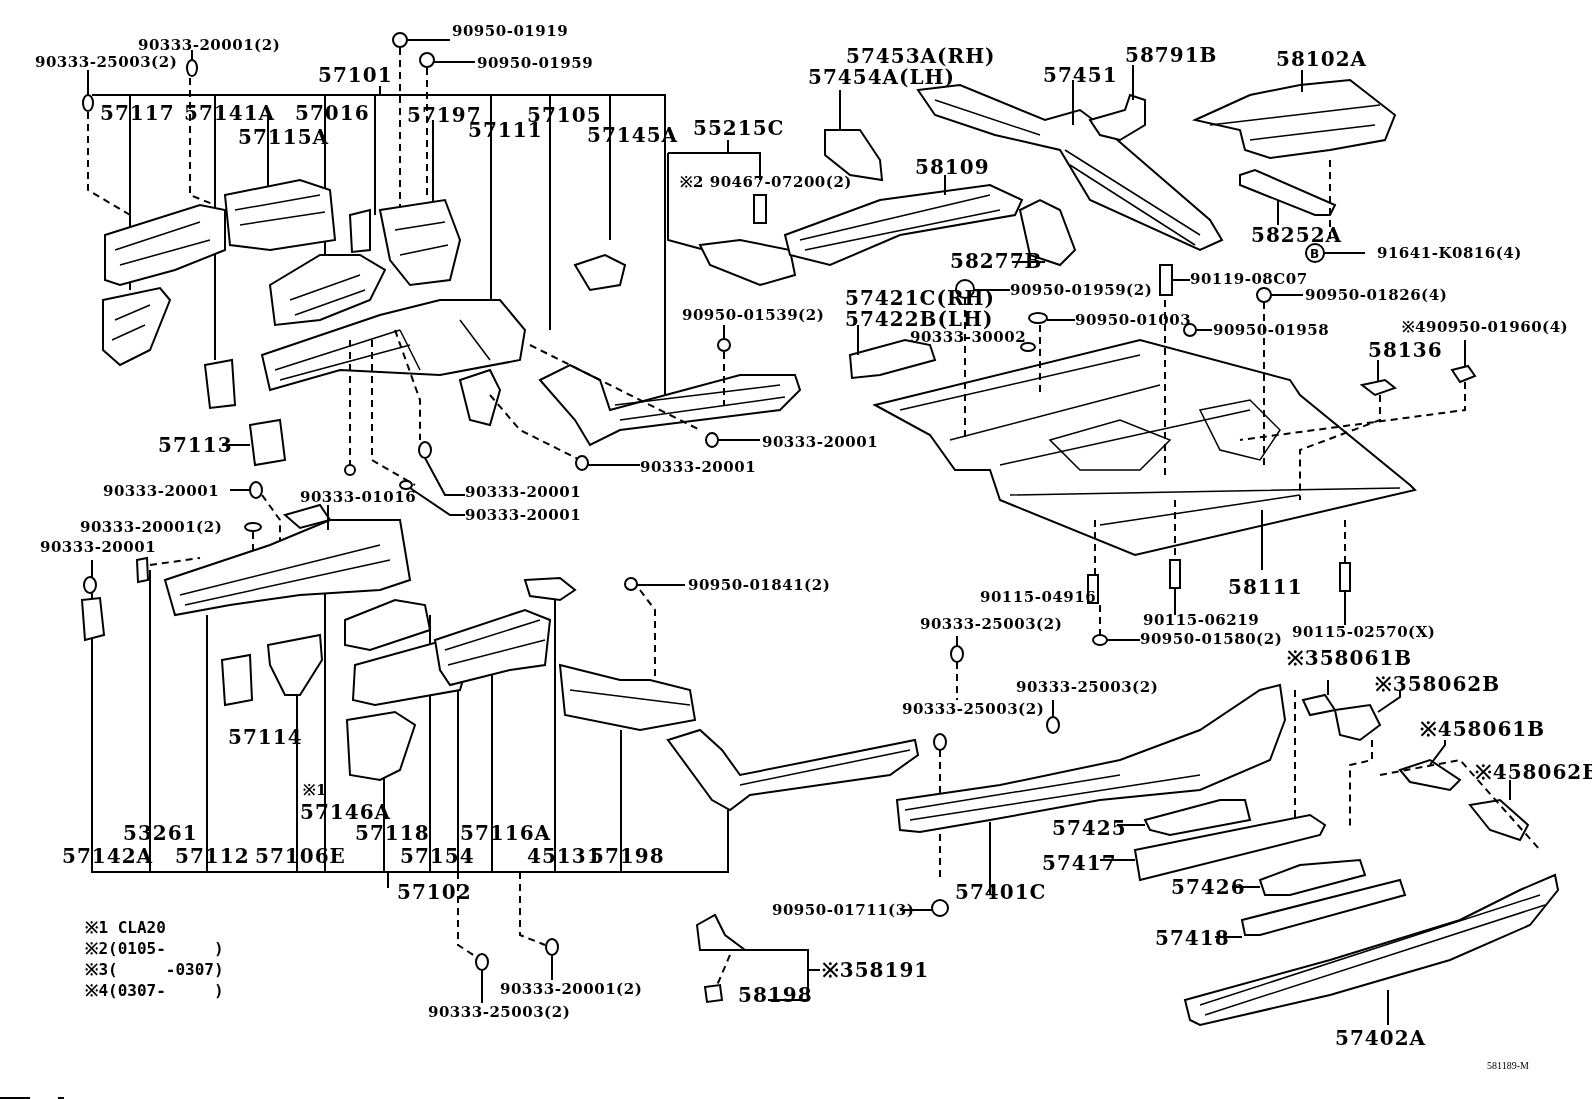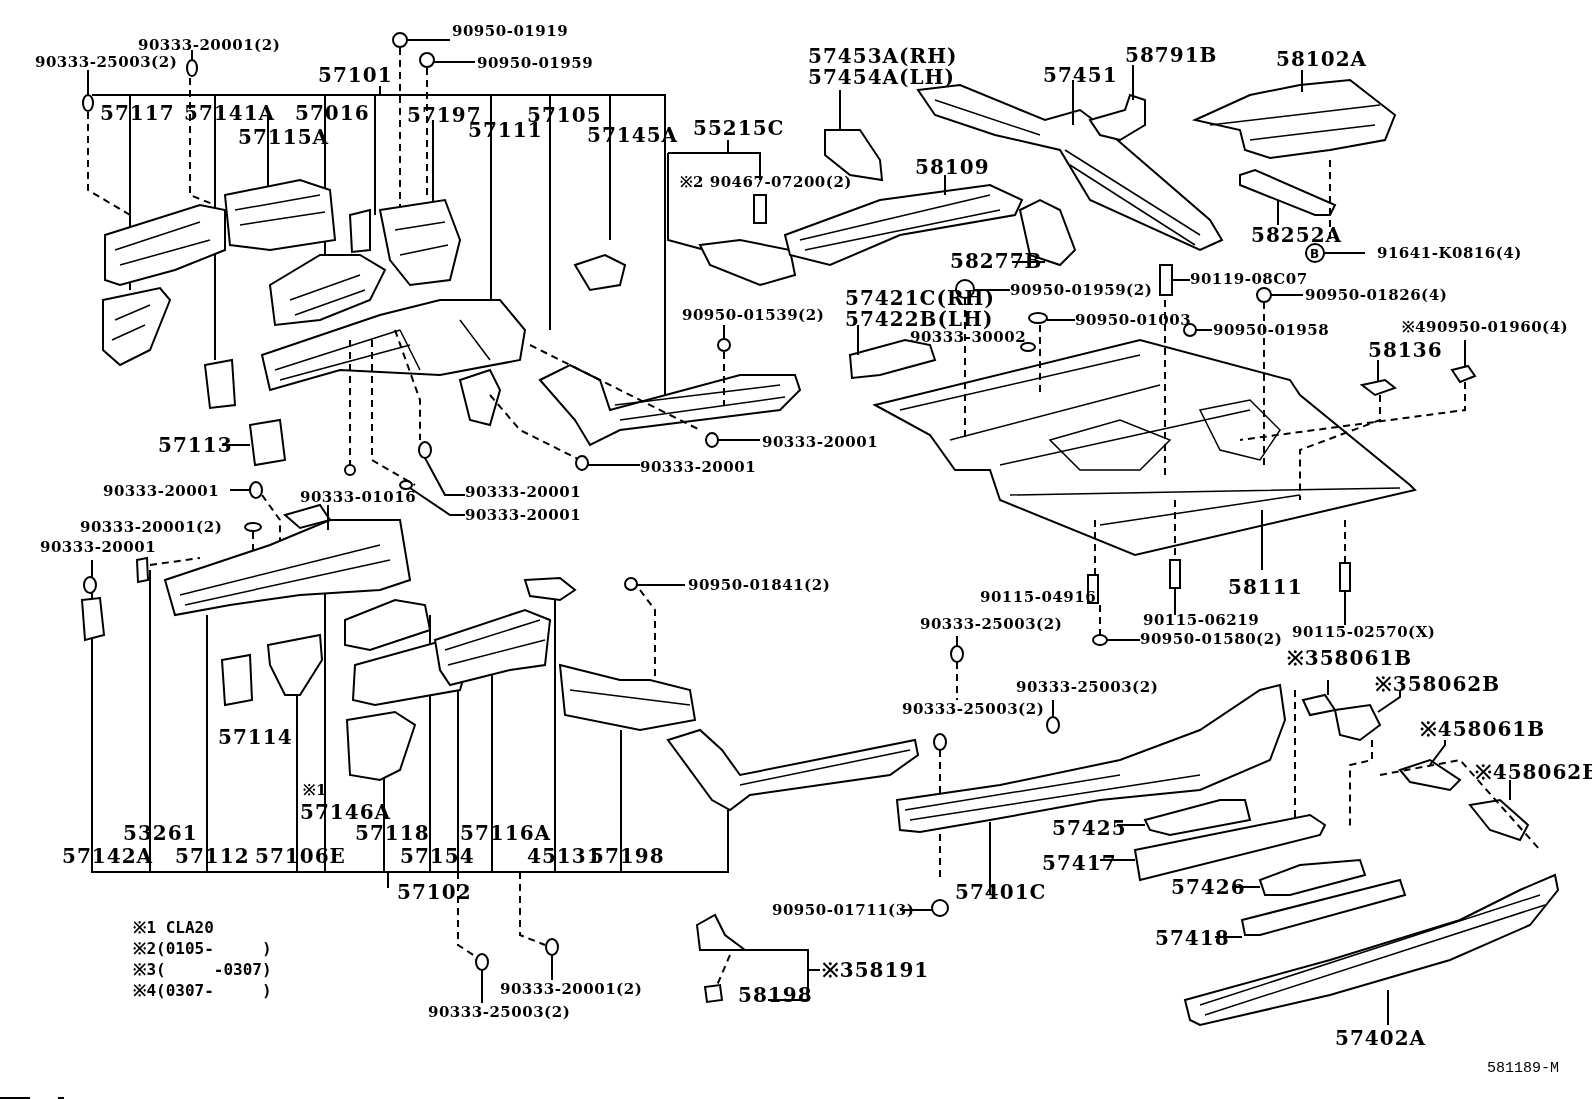--- a/index.html
+++ b/index.html
@@ -2,22 +2,22 @@
 <html><head>
 <meta charset="utf-8">
 <style>
   html, body { margin:0; padding:0; background:#ffffff; }
   body { width:1592px; height:1099px; position:relative; overflow:hidden;
          font-family:"DejaVu Serif", "Liberation Serif", serif; color:#000; }
   #diagram { position:absolute; left:0; top:0; width:1592px; height:1099px; }
   .lbl { position:absolute; white-space:nowrap; font-weight:bold; font-size:17px; letter-spacing:0.5px; line-height:1; }
   .lbl.big { font-size:20px; letter-spacing:1px; }
   .lbl.sm { font-size:15px; }
-  .note { position:absolute; font-family:"DejaVu Sans Mono", monospace; font-weight:bold; font-size:16px; white-space:pre; line-height:1;margin-left:48px; }
-  .ref { position:absolute; font-family:Liberation Mono, monospace; font-size:15px; white-space:nowrap; }
+  .note { position:absolute; font-family:"DejaVu Sans Mono", monospace; font-weight:bold; font-size:16px; white-space:pre; line-height:1; }
+  .ref { position:absolute; font-family:Liberation Serif, serif; font-size:10px; white-space:nowrap; }
   svg .part { fill:#fff; stroke:#000; stroke-width:2; }
   svg .ln { stroke:#000; stroke-width:2; fill:none; }
   svg .dl { stroke:#000; stroke-width:2; fill:none; stroke-dasharray:7 5; }
   svg .det { stroke:#000; stroke-width:1.5; fill:none; }
   svg .clip { fill:#fff; stroke:#000; stroke-width:2; }
 </style>
 </head>
 <body>
 
 <svg id="diagram" viewBox="0 0 1592 1099" xmlns="http://www.w3.org/2000/svg">
@@ -282,21 +282,21 @@
   <span class="lbl big" style="left:184px;top:103px">57141A</span>
   <span class="lbl big" style="left:295px;top:103px">57016</span>
   <span class="lbl big" style="left:238px;top:127px">57115A</span>
   <span class="lbl big" style="left:407px;top:105px">57197</span>
   <span class="lbl big" style="left:468px;top:120px">57111</span>
   <span class="lbl big" style="left:527px;top:105px">57105</span>
   <span class="lbl big" style="left:587px;top:125px">57145A</span>
   <span class="lbl big" style="left:693px;top:118px">55215C</span>
   <span class="lbl sm" style="left:680px;top:175px">※2 90467-07200(2)</span>
 
-  <span class="lbl big" style="left:808px;top:46px">57453A(RH)</span>
+  <span class="lbl big" style="left:846px;top:46px">57453A(RH)</span>
   <span class="lbl big" style="left:808px;top:67px">57454A(LH)</span>
   <span class="lbl big" style="left:1043px;top:65px">57451</span>
   <span class="lbl big" style="left:1125px;top:45px">58791B</span>
   <span class="lbl big" style="left:1276px;top:49px">58102A</span>
   <span class="lbl big" style="left:915px;top:157px">58109</span>
   <span class="lbl big" style="left:950px;top:251px">58277B</span>
   <span class="lbl big" style="left:1251px;top:225px">58252A</span>
   <span class="lbl sm" style="left:1377px;top:246px">91641-K0816(4)</span>
   <span class="lbl sm" style="left:1190px;top:272px">90119-08C07</span>
   <span class="lbl sm" style="left:1010px;top:283px">90950-01959(2)</span>
@@ -327,21 +327,21 @@
   <span class="lbl sm" style="left:1140px;top:632px">90950-01580(2)</span>
   <span class="lbl sm" style="left:1292px;top:625px">90115-02570(X)</span>
   <span class="lbl sm" style="left:920px;top:617px">90333-25003(2)</span>
   <span class="lbl sm" style="left:1016px;top:680px">90333-25003(2)</span>
   <span class="lbl sm" style="left:902px;top:702px">90333-25003(2)</span>
   <span class="lbl big" style="left:1287px;top:648px">※358061B</span>
   <span class="lbl big" style="left:1375px;top:674px">※358062B</span>
   <span class="lbl big" style="left:1420px;top:719px">※458061B</span>
   <span class="lbl big" style="left:1475px;top:762px">※458062B</span>
 
-  <span class="lbl big" style="left:218px;top:727px">57114</span>
+  <span class="lbl big" style="left:228px;top:727px">57114</span>
   <span class="lbl sm" style="left:303px;top:783px">※1</span>
   <span class="lbl big" style="left:300px;top:802px">57146A</span>
   <span class="lbl big" style="left:123px;top:823px">53261</span>
   <span class="lbl big" style="left:355px;top:823px">57118</span>
   <span class="lbl big" style="left:460px;top:823px">57116A</span>
   <span class="lbl big" style="left:62px;top:846px">57142A</span>
   <span class="lbl big" style="left:175px;top:846px">57112</span>
   <span class="lbl big" style="left:255px;top:846px">57106E</span>
   <span class="lbl big" style="left:400px;top:846px">57154</span>
   <span class="lbl big" style="left:527px;top:846px">45131</span>

